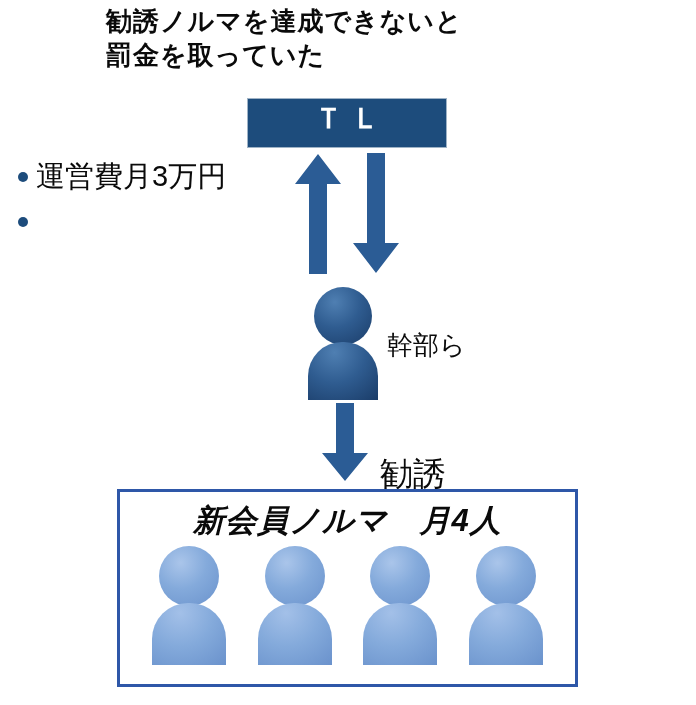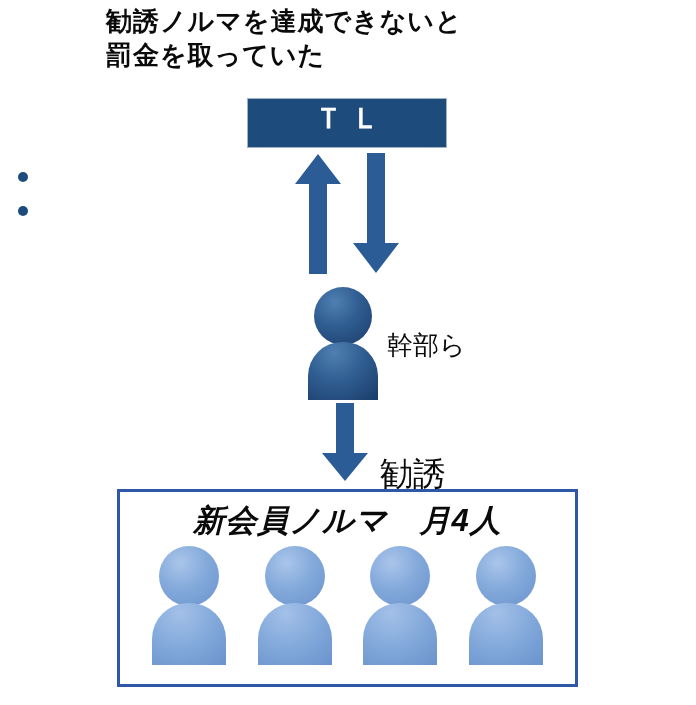--- a/index.html
+++ b/index.html
@@ -179,20 +179,21 @@
     <polygon class="arrow-fill" points="23,0 46,30 32,30 32,120 14,120 14,30 0,30"></polygon>
   </svg>
 
   <svg class="arrow-svg" style="left:353px; top:153px;" width="46" height="120" viewBox="0 0 46 120">
     <polygon class="arrow-fill" points="14,0 32,0 32,90 46,90 23,120 0,90 14,90"></polygon>
   </svg>
 
   <div class="left-notes">
     <div class="note-item">
       <span class="bullet-dot"></span>
+      <span class="note-text pre">運営費月3万円</span>
     </div>
     <div class="note-item">
       <span class="bullet-dot"></span>
     </div>
   </div>
 
 
   <div class="person person-dark" style="left:308px; top:287px; width:70px;">
     <div class="head"></div>
     <div class="body"></div>

